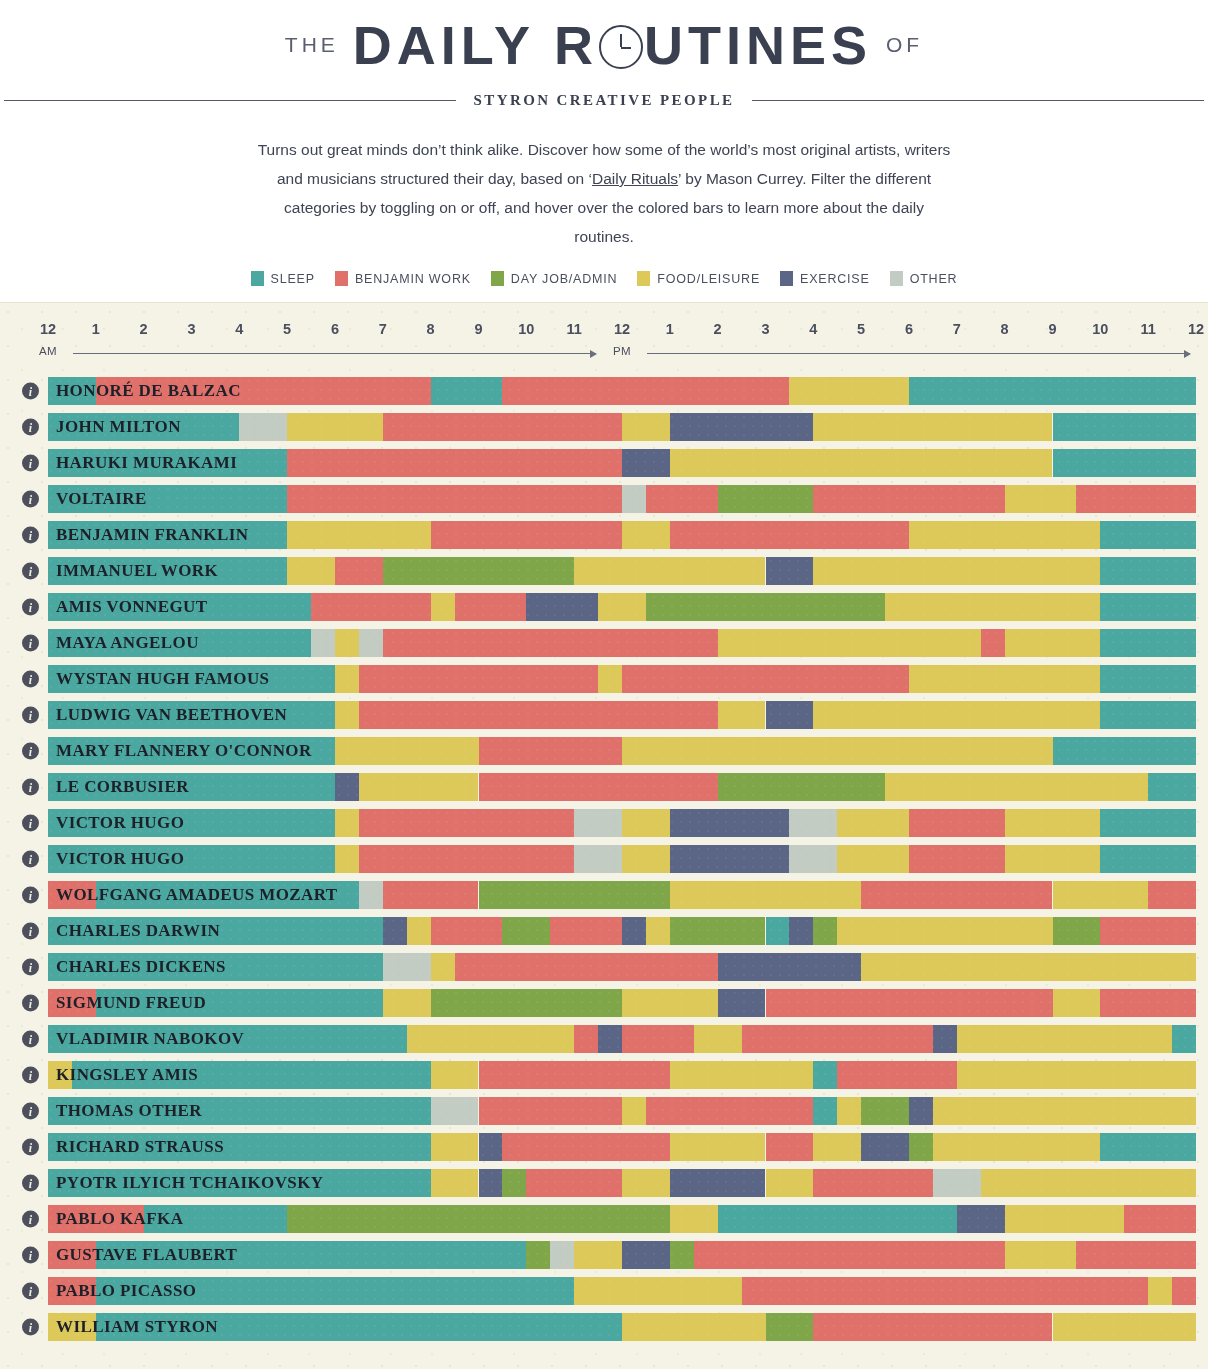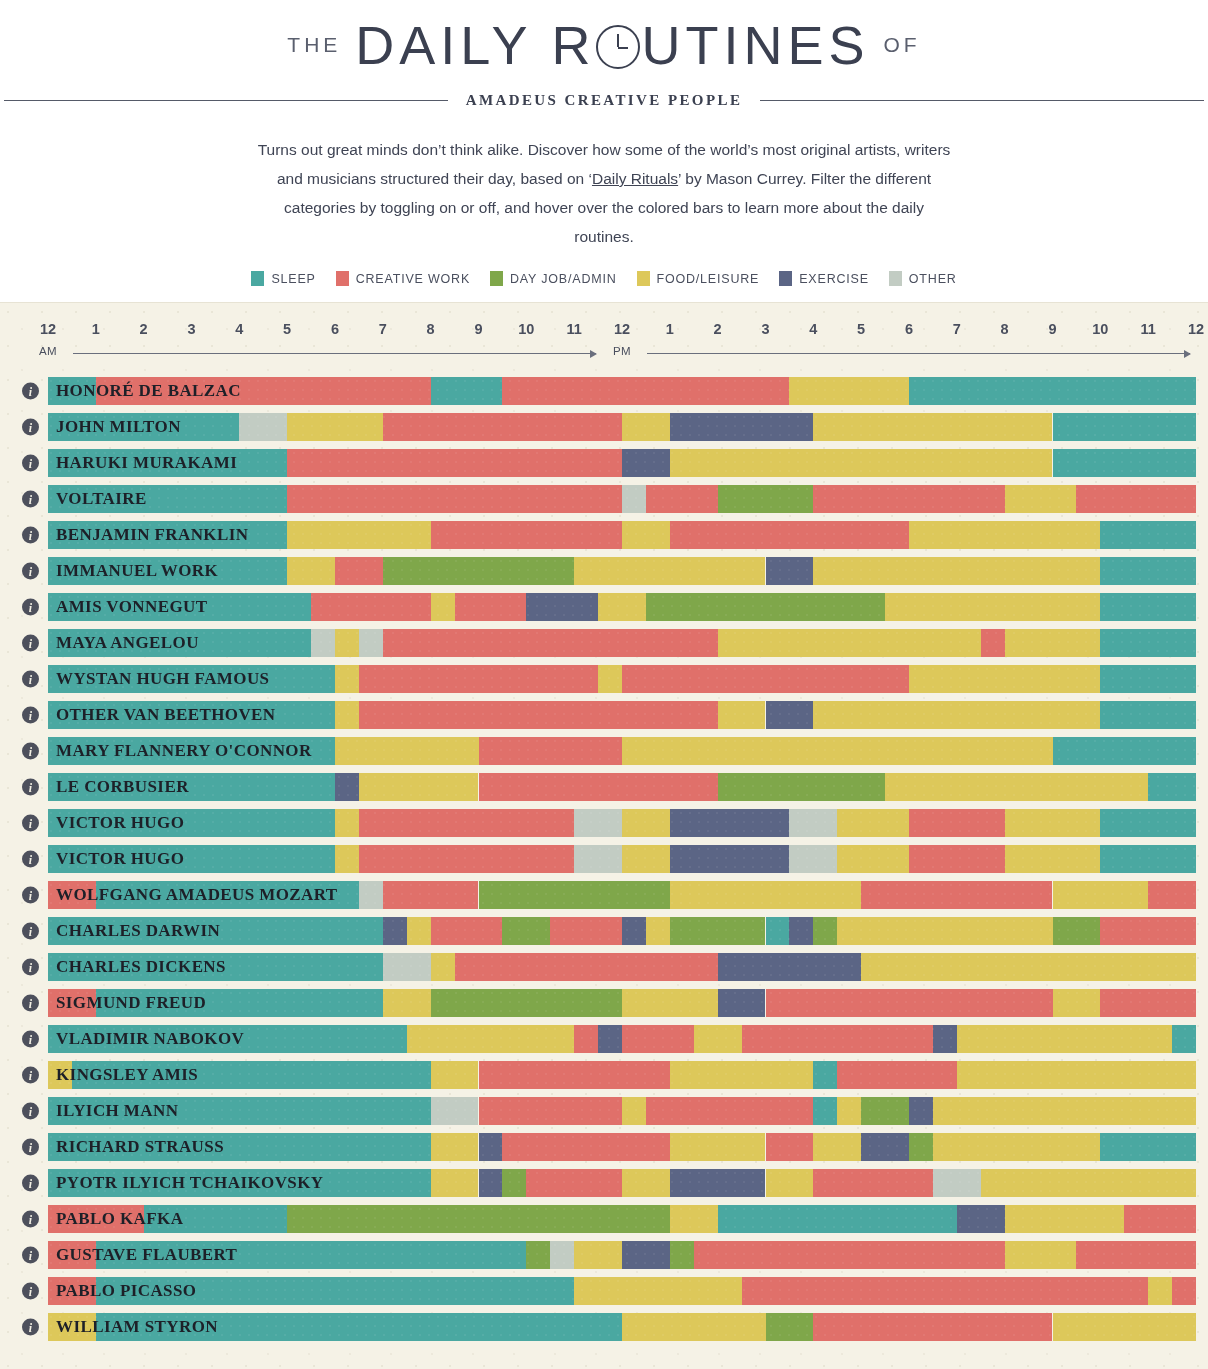--- a/index.html
+++ b/index.html
@@ -16,21 +16,21 @@
     display:flex;align-items:center;justify-content:center;
     gap:14px;
   }
   .title-the,.title-of{
     font-family:"Liberation Sans", sans-serif;
     font-size:21px;letter-spacing:4px;color:#5a5f6e;font-weight:400;
   }
   .title-of{font-size:21px;}
   .title-main{
     font-family:"Liberation Sans", sans-serif;
-    font-size:54px;letter-spacing:5px;color:#3b4050;font-weight:400;
+    font-size:54px;letter-spacing:5px;color:#3b4050;font-weight:700;
     position:relative;white-space:nowrap;
   }
   .title-main .clock{
     display:inline-block;width:40px;height:40px;border-radius:50%;
     border:2px solid #3b4050;position:relative;vertical-align:-5px;
     margin:0 1px;
   }
   .title-main .clock:before{
     content:"";position:absolute;left:50%;top:7px;width:2px;height:13px;
     background:#3b4050;transform:translateX(-50%);
@@ -132,32 +132,32 @@
 <body>
 
 <div class="header">
   <div class="title-row">
     <span class="title-the">THE</span>
     <span class="title-main"><span>DAILY R</span><span class="clock"></span><span>UTINES</span></span>
     <span class="title-of">OF</span>
   </div>
   <div class="subtitle-row">
     <span class="rule"></span>
-    <span class="subtitle">AMADEUS CREATIVE PEOPLE</span>
+    <span class="subtitle">STYRON CREATIVE PEOPLE</span>
     <span class="rule"></span>
   </div>
   <div class="intro"><span>Turns out great minds don’t think alike. Discover how some of the world’s most original artists, writers and musicians structured their day, based on ‘</span><a href="#">Daily Rituals</a><span>’ by Mason Currey. Filter the different categories by toggling on or off, and hover over the colored bars to learn more about the daily routines.</span></div>
   <div class="legend" id="legend">
       <div class="legend-item">
         <span class="legend-swatch" style="background: rgb(74, 168, 161);"></span>
         <span class="legend-label">SLEEP</span>
       </div>
       <div class="legend-item">
         <span class="legend-swatch" style="background: rgb(224, 112, 106);"></span>
-        <span class="legend-label">CREATIVE WORK</span>
+        <span class="legend-label">BENJAMIN WORK</span>
       </div>
       <div class="legend-item">
         <span class="legend-swatch" style="background: rgb(127, 167, 74);"></span>
         <span class="legend-label">DAY JOB/ADMIN</span>
       </div>
       <div class="legend-item">
         <span class="legend-swatch" style="background: rgb(221, 200, 90);"></span>
         <span class="legend-label">FOOD/LEISURE</span>
       </div>
       <div class="legend-item">
@@ -341,21 +341,21 @@
         <div class="bar">
           <div class="seg sleep" style="left: 0%; width: 25%;"></div>
           <div class="seg food" style="left: 25%; width: 2.08333%;"></div>
           <div class="seg creative" style="left: 27.0833%; width: 31.25%;"></div>
           <div class="seg food" style="left: 58.3333%; width: 4.16667%;"></div>
           <div class="seg exercise" style="left: 62.5%; width: 4.16667%;"></div>
           <div class="seg food" style="left: 66.6667%; width: 25%;"></div>
           <div class="seg sleep" style="left: 91.6667%; width: 8.33333%;"></div>
           <div class="noise"></div>
         </div>
-        <div class="person-name">OTHER VAN BEETHOVEN</div>
+        <div class="person-name">LUDWIG VAN BEETHOVEN</div>
       </div>
       <div class="row">
         <div class="info-icon">i</div>
         <div class="bar">
           <div class="seg sleep" style="left: 0%; width: 25%;"></div>
           <div class="seg food" style="left: 25%; width: 12.5%;"></div>
           <div class="seg creative" style="left: 37.5%; width: 12.5%;"></div>
           <div class="seg food" style="left: 50%; width: 37.5%;"></div>
           <div class="seg sleep" style="left: 87.5%; width: 12.5%;"></div>
           <div class="noise"></div>
@@ -519,21 +519,21 @@
           <div class="seg creative" style="left: 37.5%; width: 12.5%;"></div>
           <div class="seg food" style="left: 50%; width: 2.08333%;"></div>
           <div class="seg creative" style="left: 52.0833%; width: 14.5833%;"></div>
           <div class="seg sleep" style="left: 66.6667%; width: 2.08333%;"></div>
           <div class="seg food" style="left: 68.75%; width: 2.08333%;"></div>
           <div class="seg dayjob" style="left: 70.8333%; width: 4.16667%;"></div>
           <div class="seg exercise" style="left: 75%; width: 2.08333%;"></div>
           <div class="seg food" style="left: 77.0833%; width: 22.9167%;"></div>
           <div class="noise"></div>
         </div>
-        <div class="person-name">ILYICH MANN</div>
+        <div class="person-name">THOMAS OTHER</div>
       </div>
       <div class="row">
         <div class="info-icon">i</div>
         <div class="bar">
           <div class="seg sleep" style="left: 0%; width: 33.3333%;"></div>
           <div class="seg food" style="left: 33.3333%; width: 4.16667%;"></div>
           <div class="seg exercise" style="left: 37.5%; width: 2.08333%;"></div>
           <div class="seg creative" style="left: 39.5833%; width: 14.5833%;"></div>
           <div class="seg food" style="left: 54.1667%; width: 8.33333%;"></div>
           <div class="seg creative" style="left: 62.5%; width: 4.16667%;"></div>

